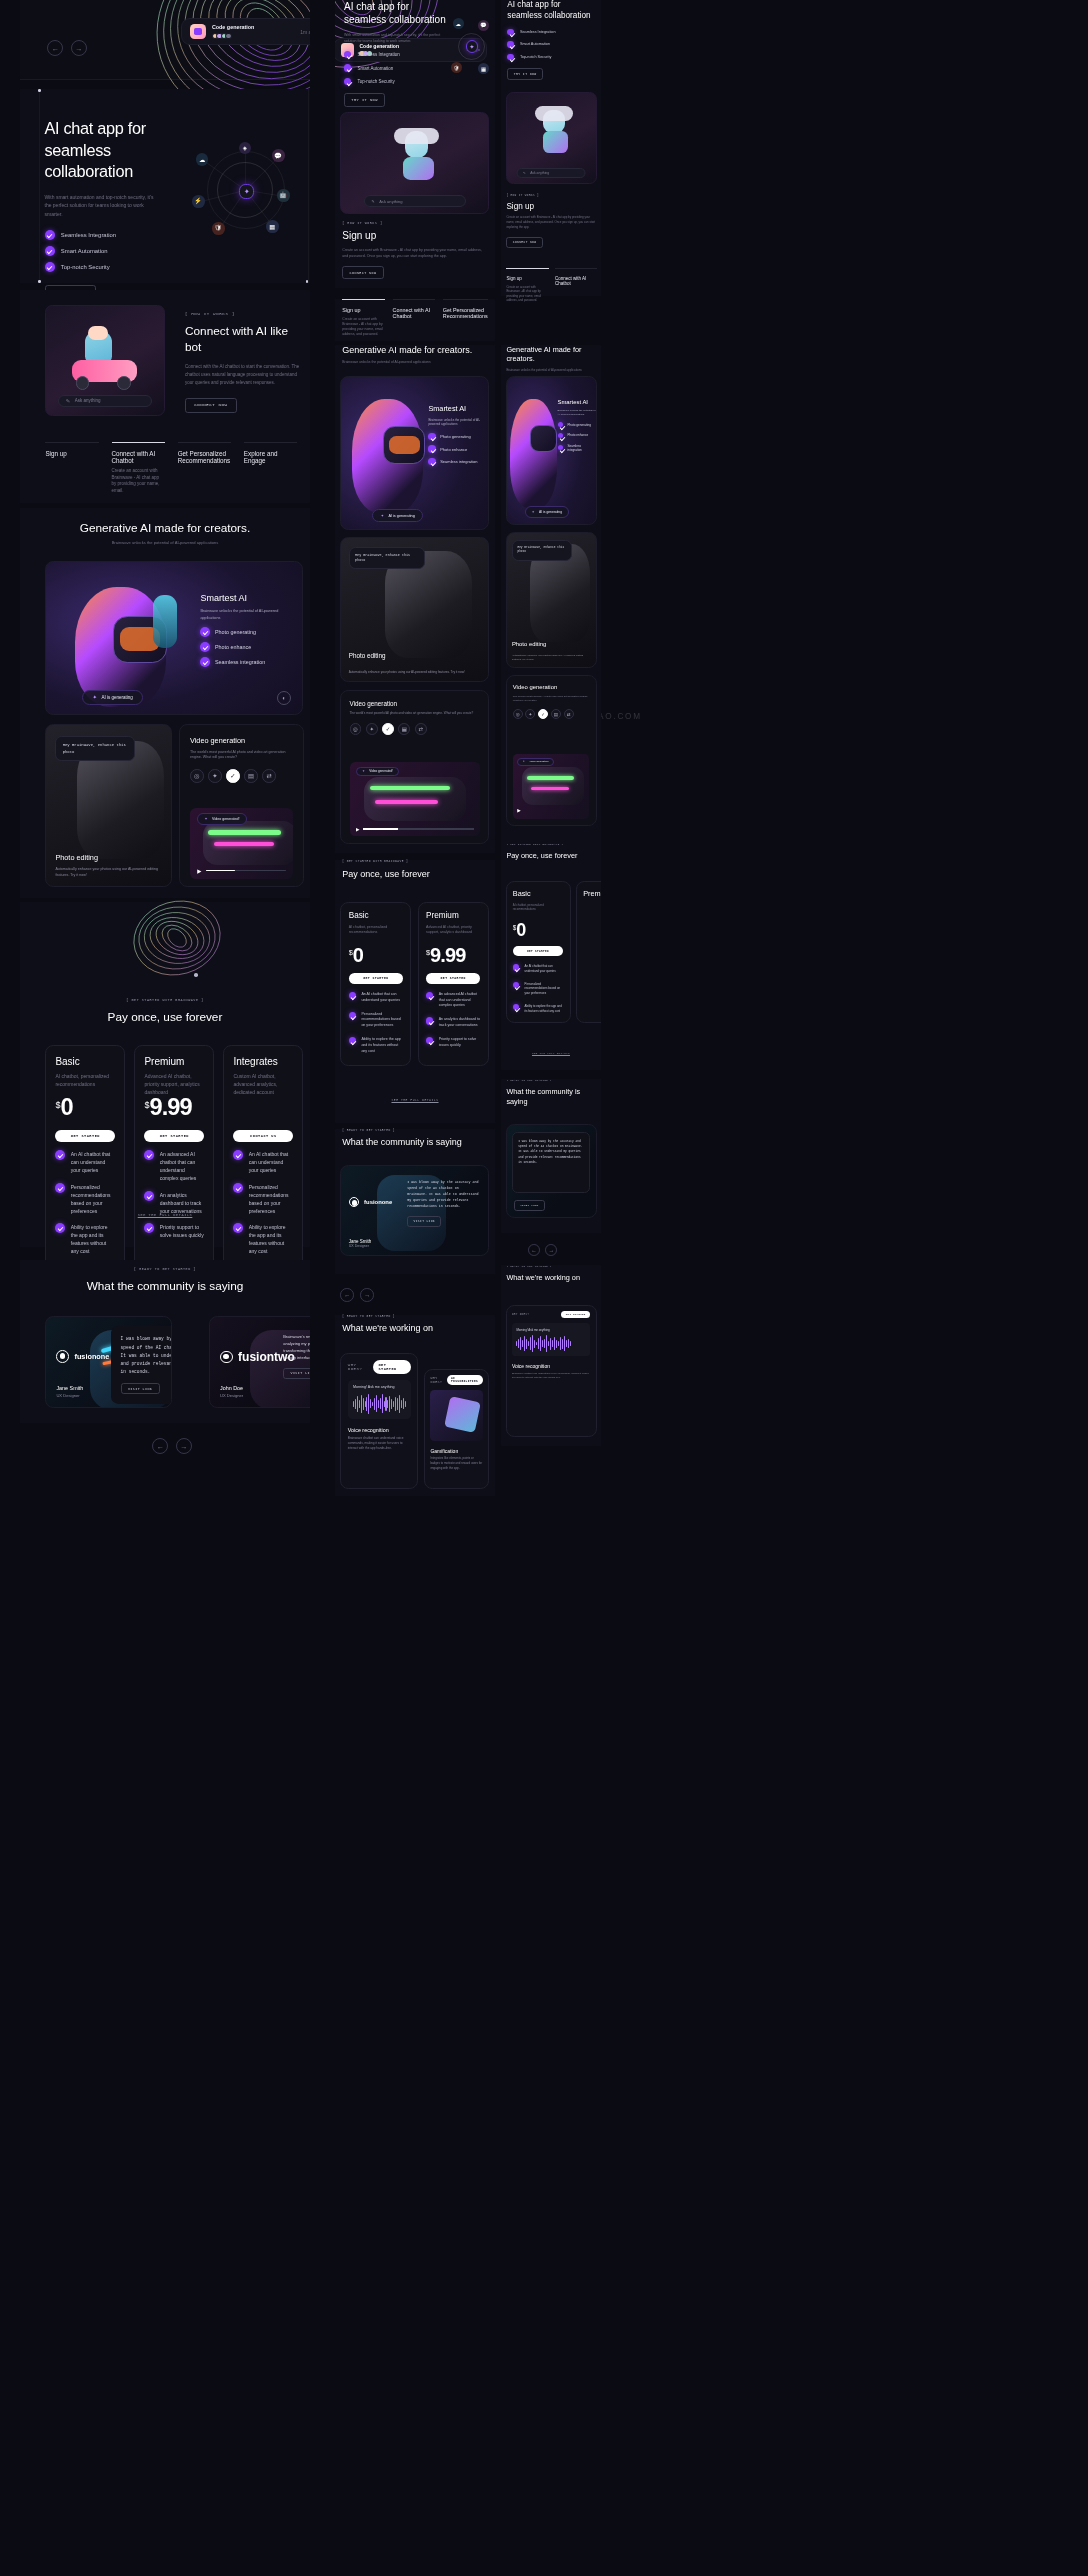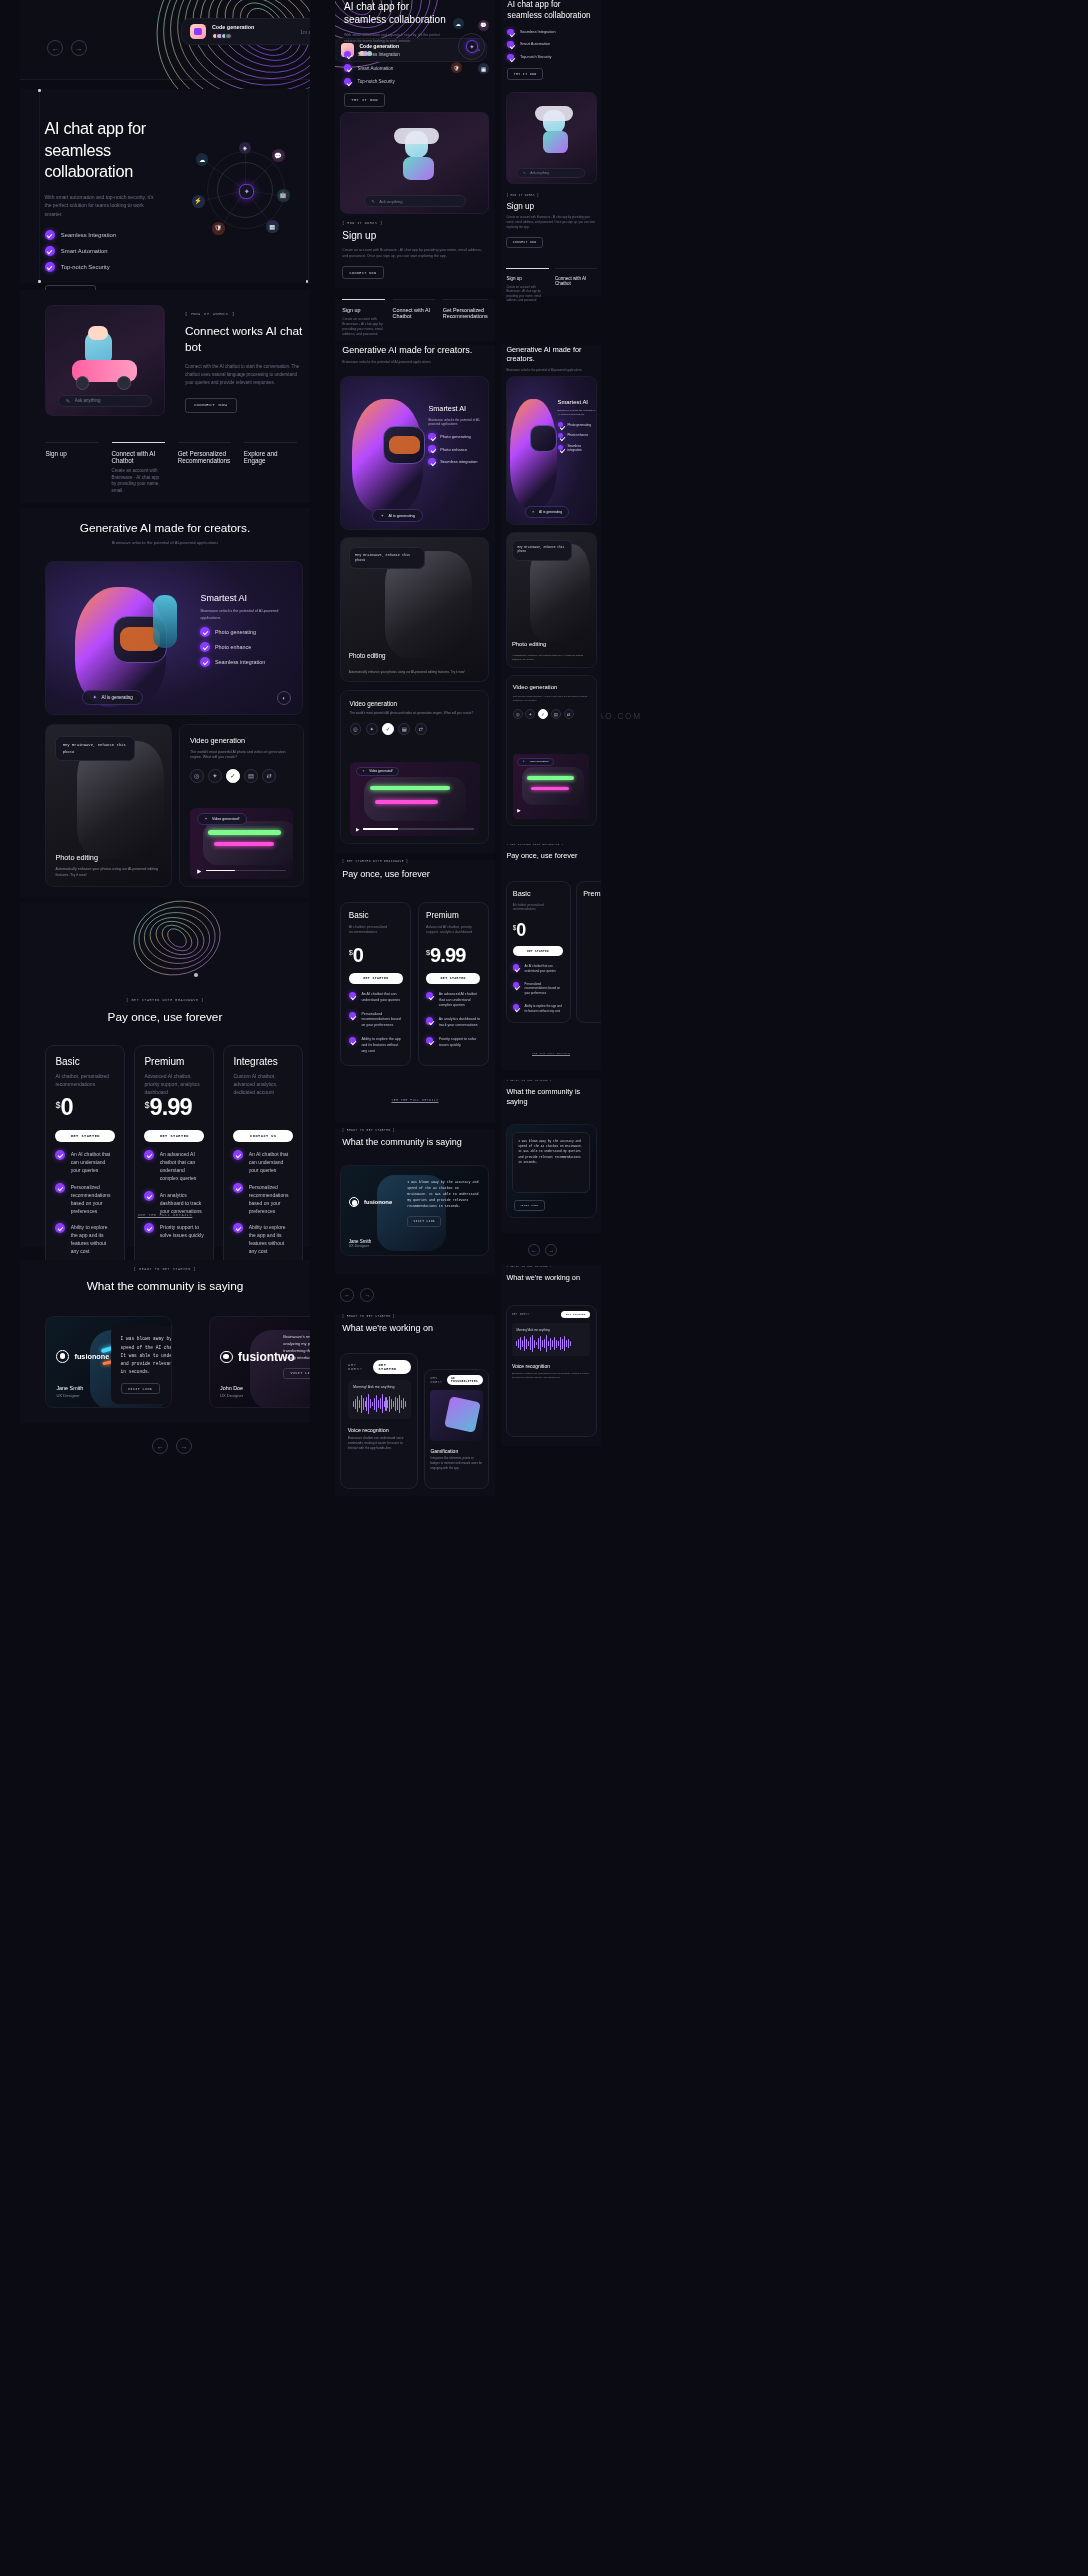--- a/index.html
+++ b/index.html
@@ -289,21 +289,21 @@
           <div style="position:absolute;left:49px;top:47px;width:13.6px;height:13.6px;border-radius:50%;background:#2a2a38;border:1.8px solid #4a4a60;"></div>
         </div>
         <div class="inputpill" style="bottom:7.3px;width:94px;height:12.7px;padding:0 6.3px;font-size:4.5px;">
           <span style="font-size:5.4px;">✎</span>
             <span>Ask anything</span>
         </div>
       </div>
 
       <div style="position:absolute;left:165px;top:22px;width:118px;">
         <div class="eyebrow" style="font-size:4.1px;">[ How it works ]</div>
-        <div style="font-size:11.8px;line-height:1.3;margin-top:8.2px;">Connect works AI chat bot</div>
+        <div style="font-size:11.8px;line-height:1.3;margin-top:8.2px;">Connect with AI like bot</div>
         <div style="font-size:4.5px;color:#6e6e82;line-height:1.75;margin-top:8.2px;">Connect with the AI chatbot to start the conversation. The chatbot uses natural language processing to understand your queries and provide relevant responses.</div>
         <button class="btn-outline" style="margin-top:11px;font-size:4.1px;padding:4.5px 8.2px;">Connect now</button>
       </div>
 
       <div class="tabs" style="position:absolute;left:25.4px;right:12.7px;top:152px;gap:12.7px;">
         <div class="tab">
           <div class="t">Sign up</div>
         </div>
         <div class="tab active">
           <div class="t">Connect with AI Chatbot</div>

